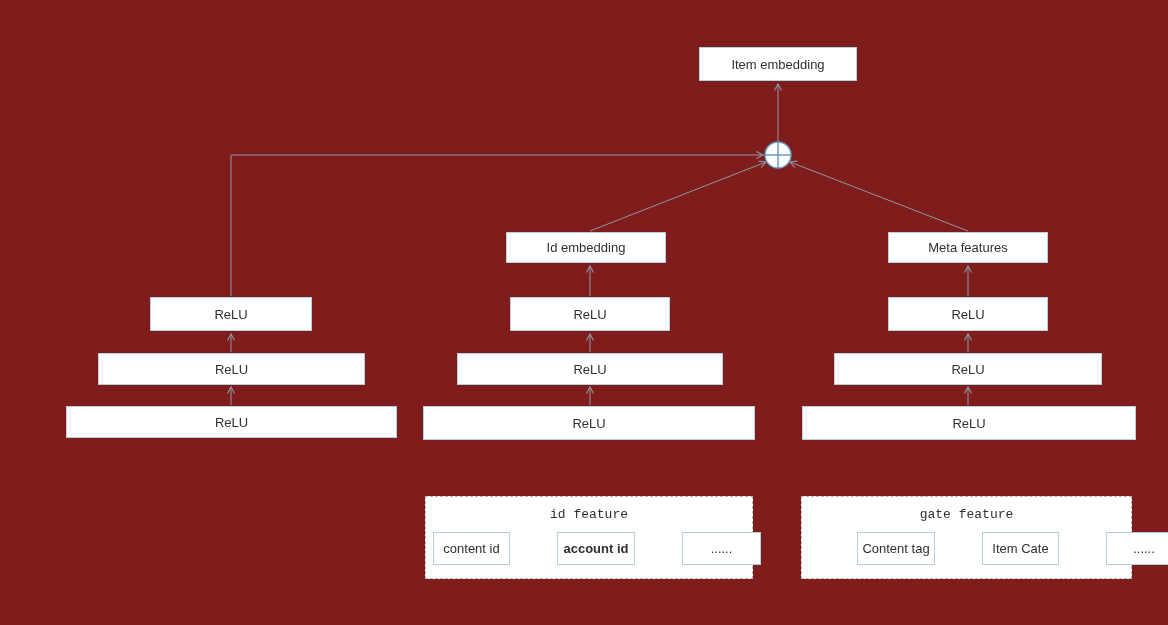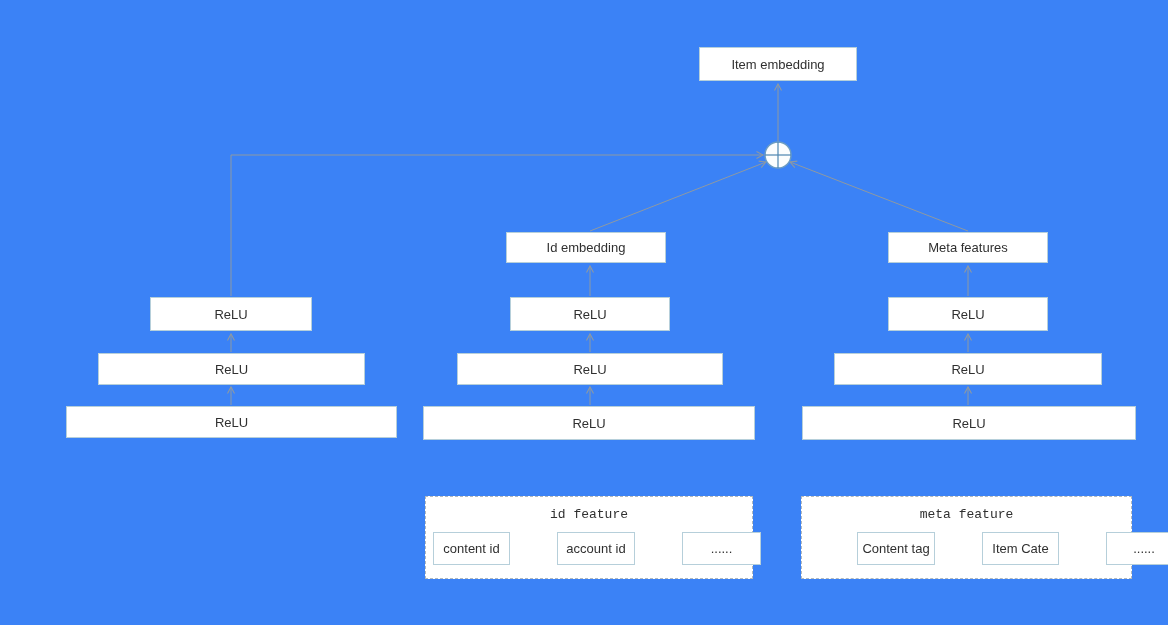--- a/index.html
+++ b/index.html
@@ -1,19 +1,19 @@
 <!DOCTYPE html>
 <html><head>
 <meta charset="utf-8">
 <style>
   html,body{margin:0;padding:0;background:#ffffff;}
   .stage{
     position:relative;
     width:1168px;height:625px;
-    background:#3b82f6;
+    background:#7f1d1d;
     font-family:"Liberation Sans","DejaVu Sans",sans-serif;
     color:#303030;
     overflow:hidden;
   }
   .wires{position:absolute;left:0;top:0;z-index:1;}
   .node{
     position:absolute;
     background:#ffffff;
     border:1px solid #b6cfda;
     display:flex;align-items:center;justify-content:center;
@@ -132,30 +132,30 @@
   </div>
 
 
   <div class="dashed" style="left:425px;top:496px;width:328px;height:83px;">
     <div class="title">id feature</div>
   </div>
   <div class="cells" style="left:433px;top:532px;">
     <div class="cell" style="width:77px;">
       <span class="lbl">content id</span>
     </div>
-    <div class="cell" style="width:78px;">
+    <div class="cell" style="width:78px;font-weight:bold;">
       <span class="lbl">account id</span>
     </div>
     <div class="cell" style="width:79px;">
       <span class="lbl">......</span>
     </div>
   </div>
 
   <div class="dashed" style="left:801px;top:496px;width:331px;height:83px;">
-    <div class="title">meta feature</div>
+    <div class="title">gate feature</div>
   </div>
   <div class="cells" style="left:812px;top:532px;padding-left:45px;">
     <div class="cell" style="width:78px;">
       <span class="lbl">Content tag</span>
     </div>
     <div class="cell" style="width:77px;">
       <span class="lbl">Item Cate</span>
     </div>
     <div class="cell" style="width:76px;">
       <span class="lbl">......</span>

